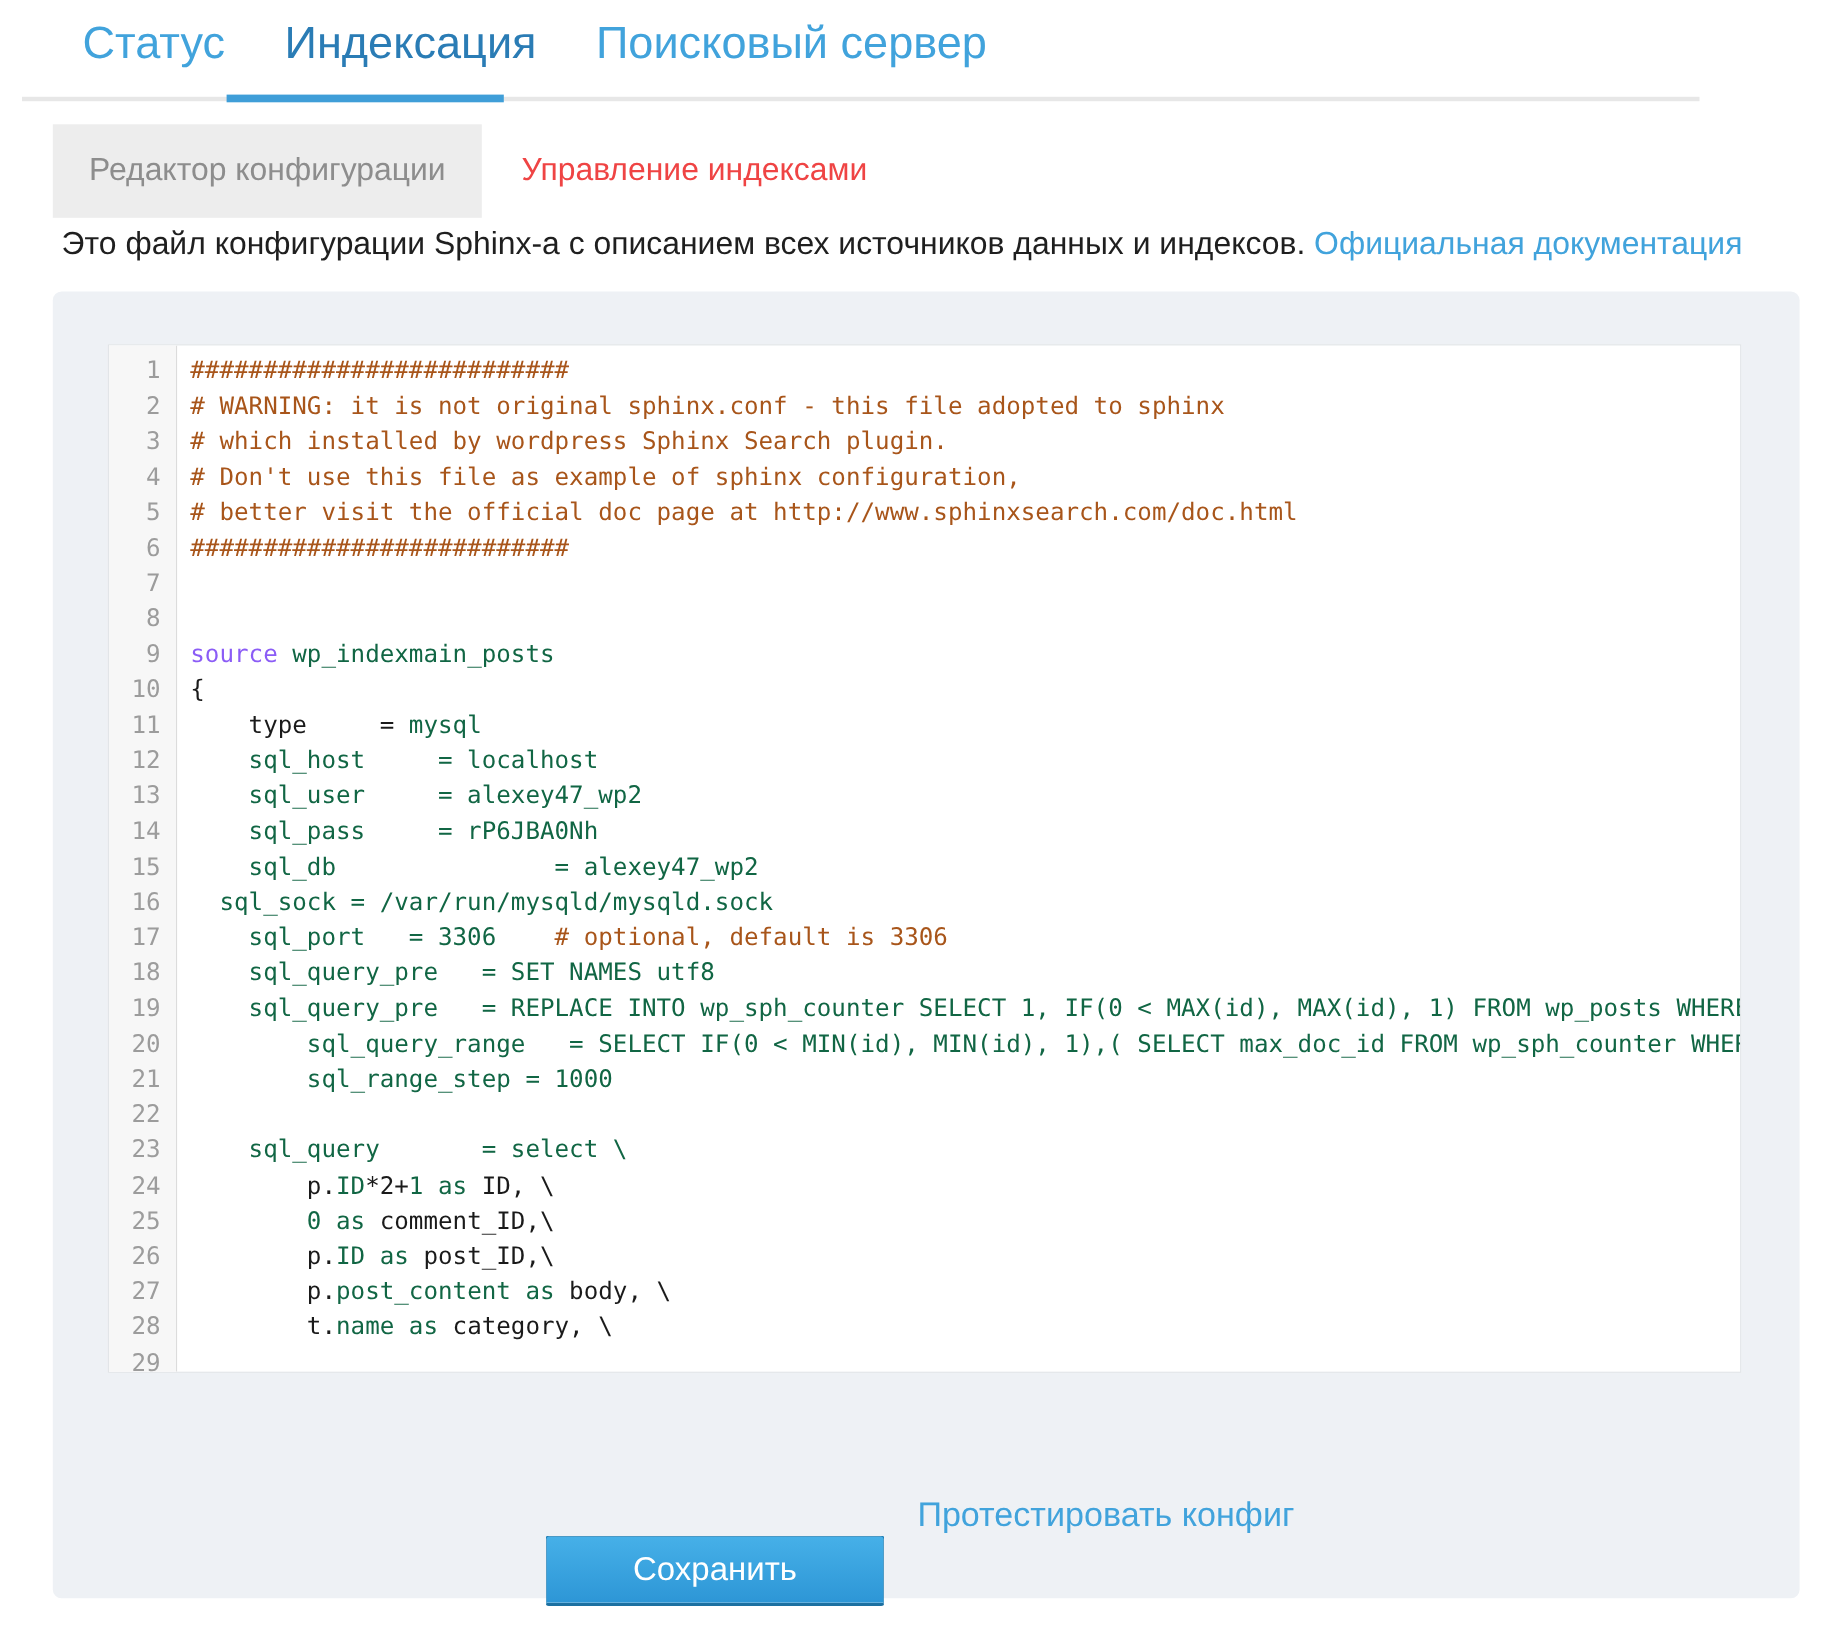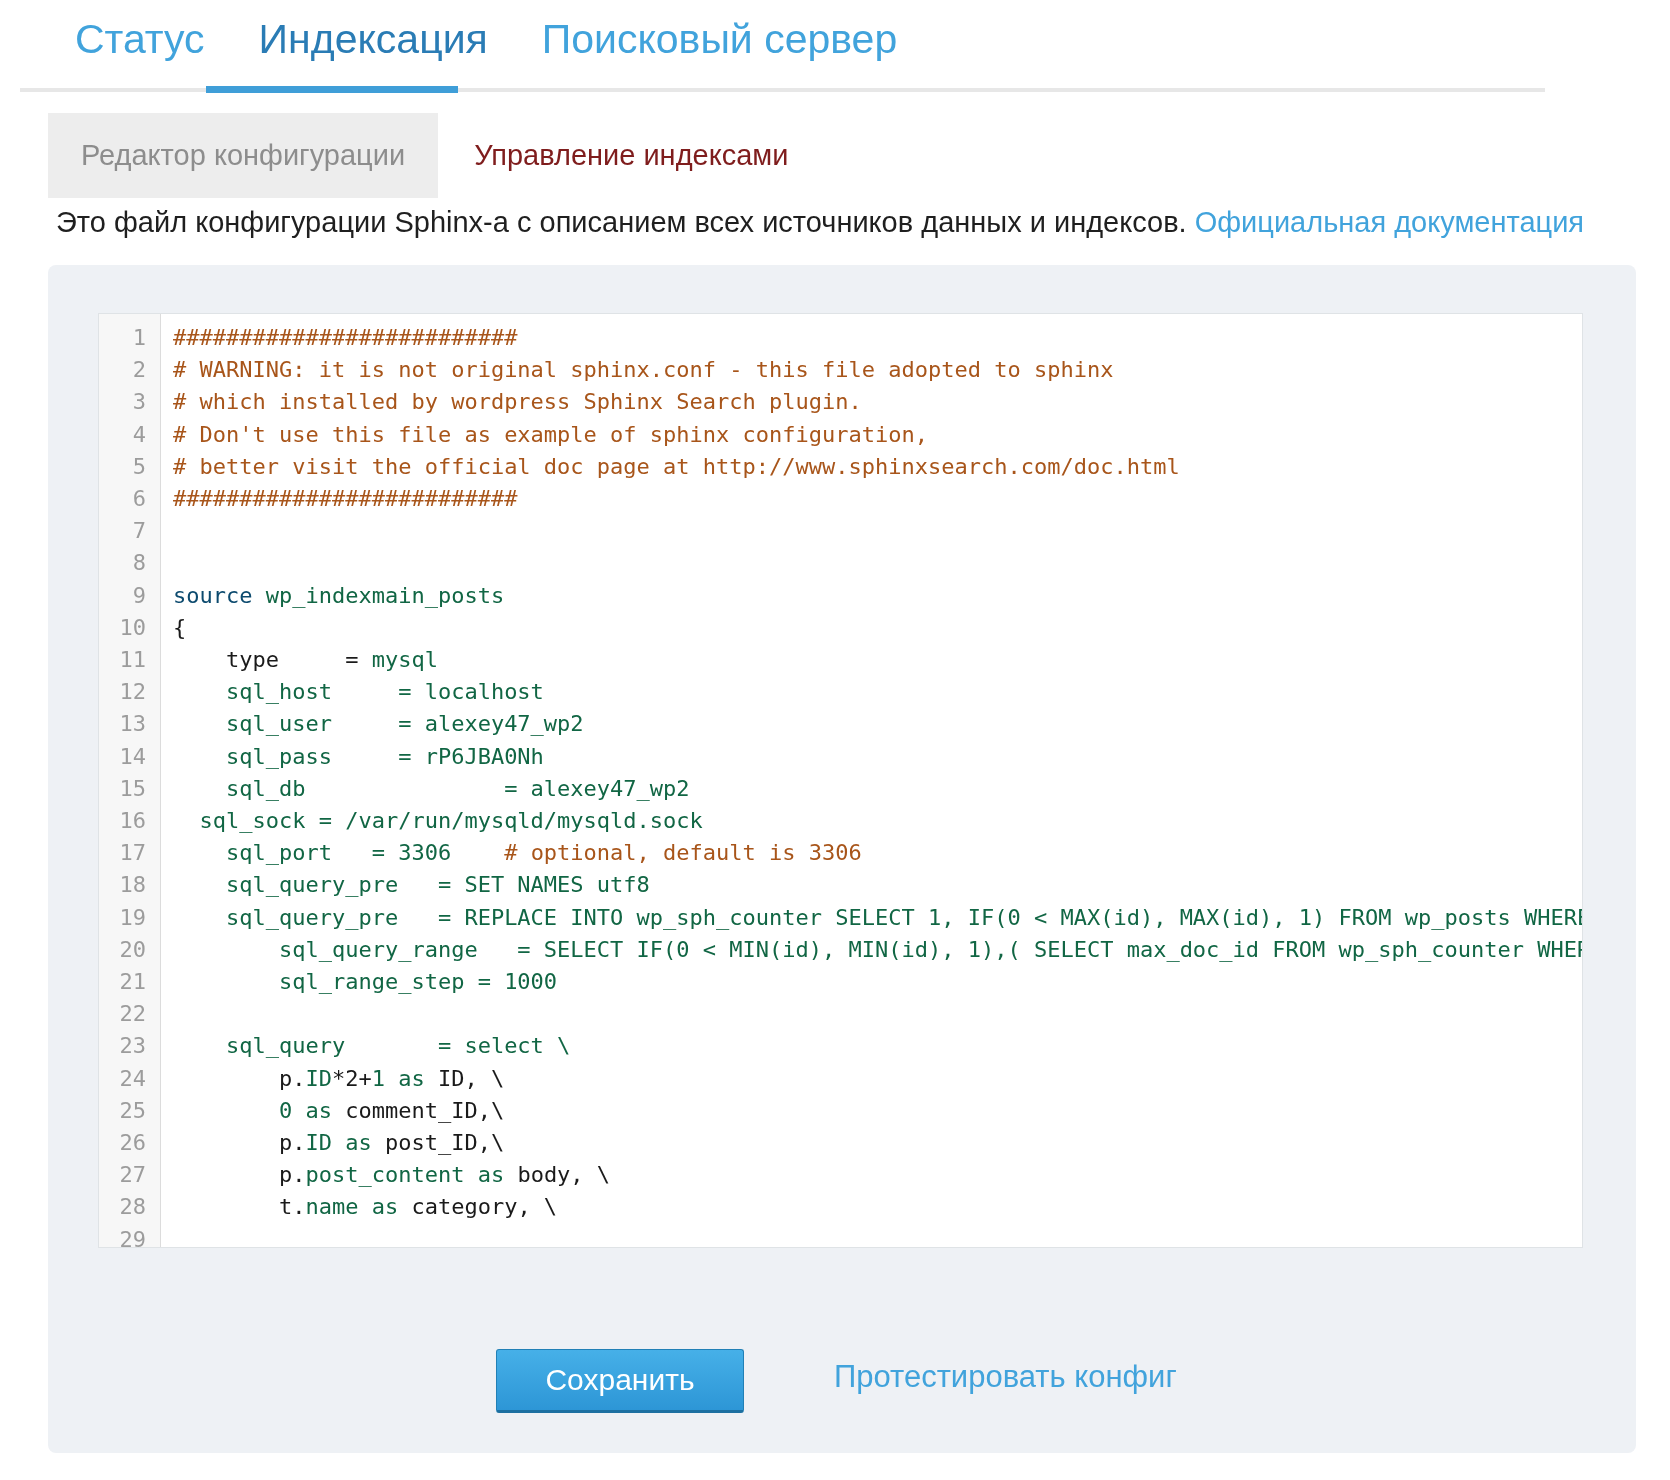--- a/index.html
+++ b/index.html
@@ -10,42 +10,42 @@
   
   .tabs{position:absolute;top:16px;left:75px;display:flex;gap:54px;}
   .tab{font-size:41px;color:#41a3dc;text-decoration:none;cursor:pointer;white-space:nowrap;}
   .tab.active{color:#2a7cb5;}
   .tabs-rule{position:absolute;top:88px;left:20px;width:1525px;height:4px;background:#e7e7e7;}
   .tabs-bar{position:absolute;top:86px;left:206px;width:252px;height:7px;background:#3f9ed8;}
   
   .subtabs{position:absolute;top:113px;left:48px;display:flex;align-items:center;}
   .subtab{font-size:29px;white-space:nowrap;}
   .subtab.active{background:#ededed;color:#8d8d8d;padding:26px 33px;}
-  .subtab.link{color:#7f1d1d;margin-left:36px;text-decoration:none;cursor:pointer;}
+  .subtab.link{color:#ef4444;margin-left:36px;text-decoration:none;cursor:pointer;}
   
   .desc{position:absolute;top:193px;left:43px;font-size:29px;color:#1f1f1f;margin:13px;white-space:nowrap;}
   .desc a{color:#41a3dc;text-decoration:none;cursor:pointer;margin-left:8px;}
   
   .panel{position:absolute;top:265px;left:48px;width:1588px;height:1188px;background:#eef1f5;border-radius:8px;}
   
   .editor{position:absolute;top:48px;left:50px;width:1485px;height:935px;background:#fff;
           border:1px solid #dfe3e6;display:flex;overflow:hidden;box-sizing:border-box;cursor:text;}
   .gutter{width:62px;background:#f7f7f7;border-right:1px solid #dcdcdc;flex:none;
           padding-top:8px;box-sizing:border-box;text-align:right;}
   .gutter .ln{font-family:"DejaVu Sans Mono",monospace;font-size:22px;line-height:32.2px;
           color:#9c9c9c;padding-right:14px;}
   .code{flex:1;padding:8px 0 0 12px;overflow:hidden;}
   .code .cl{font-family:"DejaVu Sans Mono",monospace;font-size:22px;line-height:32.2px;
           white-space:pre;color:#116644;}
   .tok-c{color:#a8551a;}  
   .tok-g{color:#116644;}  
-  .tok-k{color:#0c4a6e;}  
+  .tok-k{color:#8b5cf6;}  
   .tok-b{color:#1a1a1a;}  
   
-  .save{position:absolute;top:1084px;left:448px;width:248px;height:64px;
+  .save{position:absolute;top:1131px;left:448px;width:308px;height:64px;
         background:linear-gradient(#46b0e8,#2d96d6);border:1px solid #2180b6;
         border-bottom:3px solid #1c70a1;border-radius:3px;color:#ffffff;font-size:30px;
         font-family:"Liberation Sans",sans-serif;cursor:pointer;}
   .test{position:absolute;top:1094px;left:786px;font-size:31px;color:#41a3dc;
         text-decoration:none;cursor:pointer;white-space:nowrap;}
 </style>
 </head>
 <body>
 
 <nav class="tabs">

